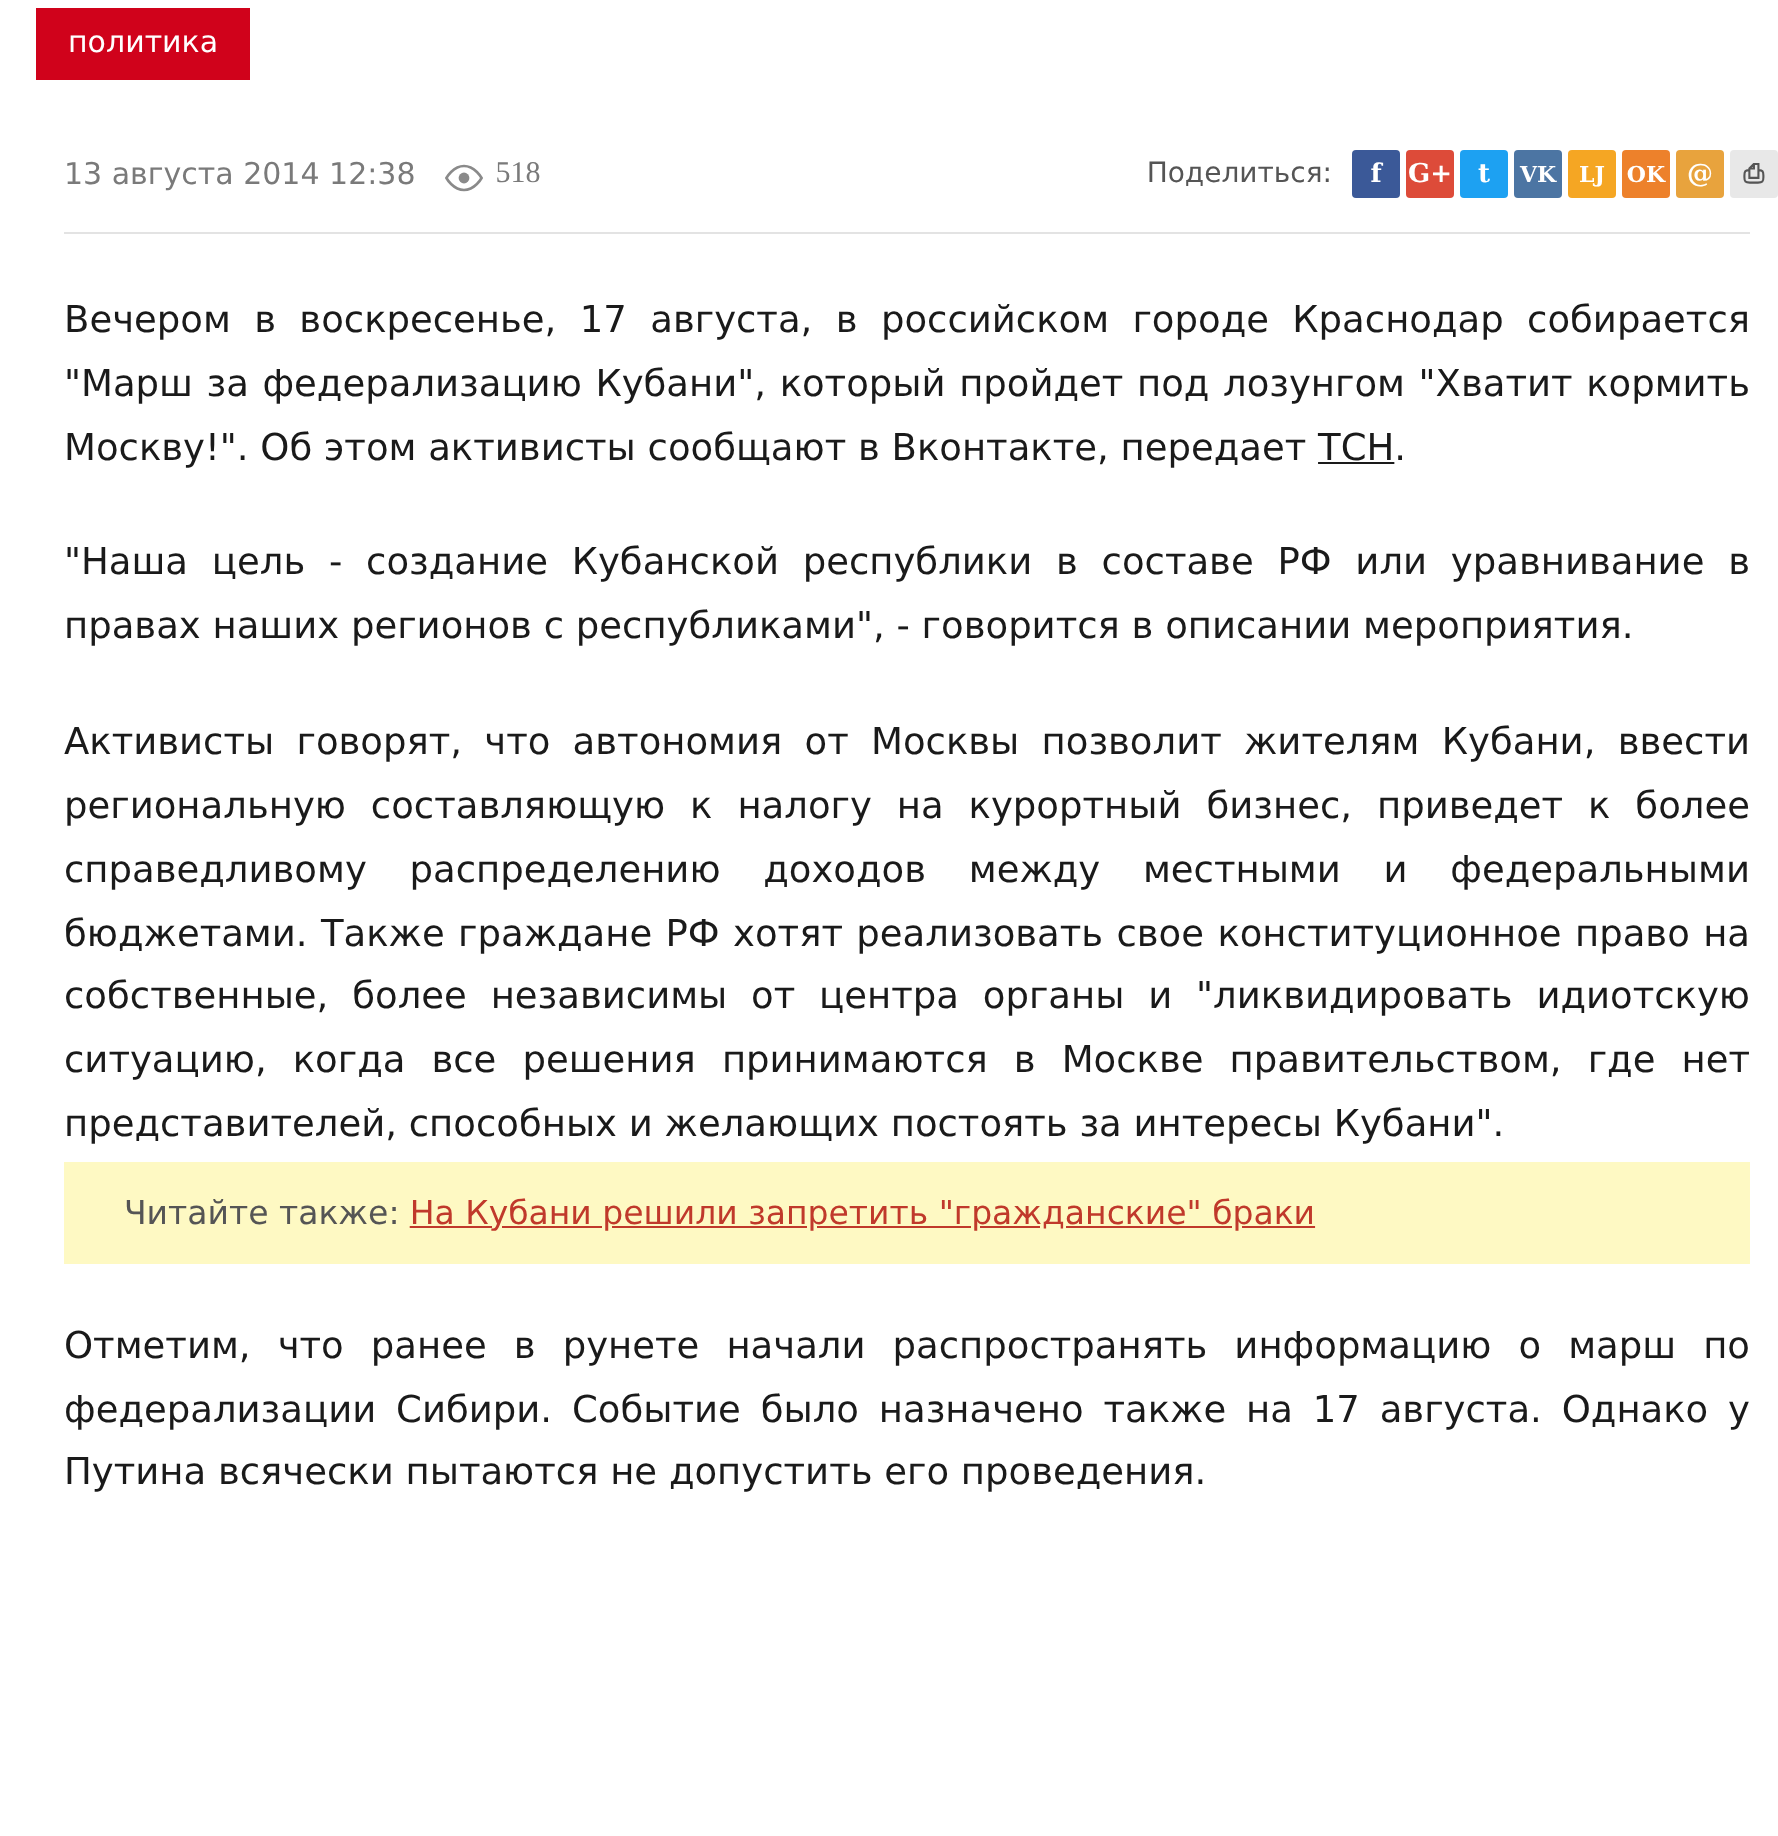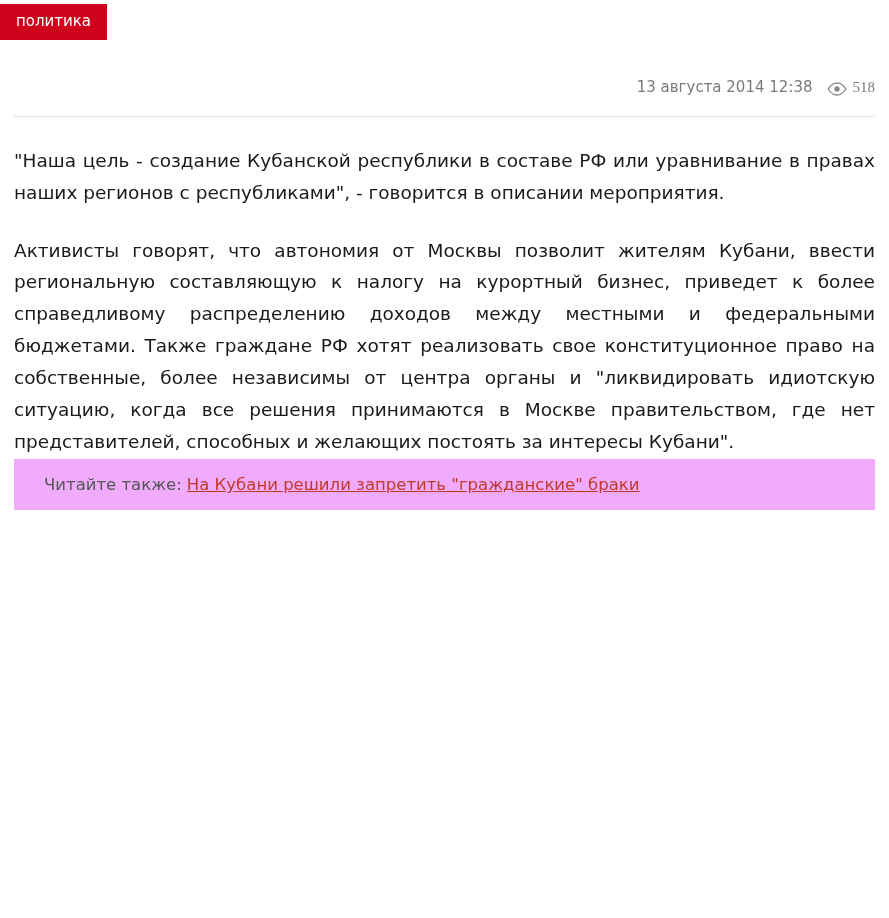--- a/index.html
+++ b/index.html
@@ -12,20 +12,21 @@
     height: 918px;
     font-family: "DejaVu Sans", sans-serif;
     color: #1a1a1a;
     overflow: hidden;
   }
   .page {
     position: relative;
     width: 889px;
     height: 918px;
     box-sizing: border-box;
+    padding-left: 18px;
   }
   
   .category-bar {
     height: 44px;
     background: #ffffff;
     position: relative;
   }
   .category-tag {
     display: inline-block;
     background: #d0021b;
@@ -42,23 +43,22 @@
     font-size: 28px;
     font-weight: bold;
     color: #111111;
     margin: 40px 14px 0 14px;
     letter-spacing: 0.2px;
   }
   
   .meta-row {
     display: flex;
     align-items: center;
-    margin: 28px 14px 0 14px;
+    margin: 28px 0 0 14px;
     height: 30px;
-    justify-content: flex-end;
   }
   .meta-left {
     display: flex;
     align-items: center;
     color: #7a7a7a;
     font-size: 15px;
   }
   .meta-date { margin-right: 14px; }
   .eye-icon {
     display: inline-block;
@@ -123,21 +123,21 @@
     text-justify: inter-word;
   }
   .article p:last-child { margin-bottom: 0; }
   .article a {
     color: #1a1a1a;
     text-decoration: underline;
   }
 
   
   .read-also {
-    background: #f0abfc;
+    background: #fef9c3;
     padding: 16px 14px 16px 30px;
     margin: 2px 14px 26px 14px;
     box-sizing: border-box;
   }
   .read-also .ra-label {
     color: #555555;
     font-size: 16.5px;
   }
   .read-also .ra-link {
     color: #c0392b;
@@ -160,28 +160,45 @@
     <div class="meta-left">
       <span class="meta-date">13 августа 2014  12:38</span>
       <span class="eye-icon">
         <svg width="20" height="14" viewBox="0 0 20 14">
           <path d="M10 1 C4.5 1 1.2 7 1.2 7 C1.2 7 4.5 13 10 13 C15.5 13 18.8 7 18.8 7 C18.8 7 15.5 1 10 1 Z" fill="none" stroke="#8a8a8a" stroke-width="1.3"></path>
           <circle cx="10" cy="7" r="2.7" fill="#8a8a8a"></circle>
         </svg>
       </span>
       <span class="views-count">518</span>
     </div>
+    <div class="meta-right">
+      <span class="share-label">Поделиться:</span>
+      <div class="share-icons">
+        <span class="share-btn fb">f</span>
+        <span class="share-btn gp">G+</span>
+        <span class="share-btn tw">t</span>
+        <span class="share-btn vk">VK</span>
+        <span class="share-btn lj">LJ</span>
+        <span class="share-btn ok">OK</span>
+        <span class="share-btn mail">@</span>
+        <span class="share-btn print">⎙</span>
+      </div>
+    </div>
   </div>
 
   <div class="meta-rule"></div>
 
   <div class="article">
+    <p><span>Вечером в воскресенье, 17 августа, в российском городе Краснодар собирается "Марш за федерализацию Кубани", который пройдет под лозунгом "Хватит кормить Москву!". Об этом активисты сообщают в Вконтакте, передает </span><a href="#">ТСН</a><span>.</span></p>
     <p>"Наша цель - создание Кубанской республики в составе РФ или уравнивание в правах наших регионов с республиками", - говорится в описании мероприятия.</p>
     <p>Активисты говорят, что автономия от Москвы позволит жителям Кубани, ввести региональную составляющую к налогу на курортный бизнес, приведет к более справедливому распределению доходов между местными и федеральными бюджетами. Также граждане РФ хотят реализовать свое конституционное право на собственные, более независимы от центра органы и "ликвидировать идиотскую ситуацию, когда все решения принимаются в Москве правительством, где нет представителей, способных и желающих постоять за интересы Кубани".</p>
   </div>
 
   <div class="read-also">
     <span class="ra-label">Читайте также:</span>
     <span class="ra-link">На Кубани решили запретить "гражданские" браки</span>
   </div>
 
+  <div class="article" style="padding-top:0">
+    <p>Отметим, что ранее в рунете начали распространять информацию о марш по федерализации Сибири. Событие было назначено также на 17 августа. Однако у Путина всячески пытаются не допустить его проведения.</p>
+  </div>
 
 </div>
 
 </body></html>

